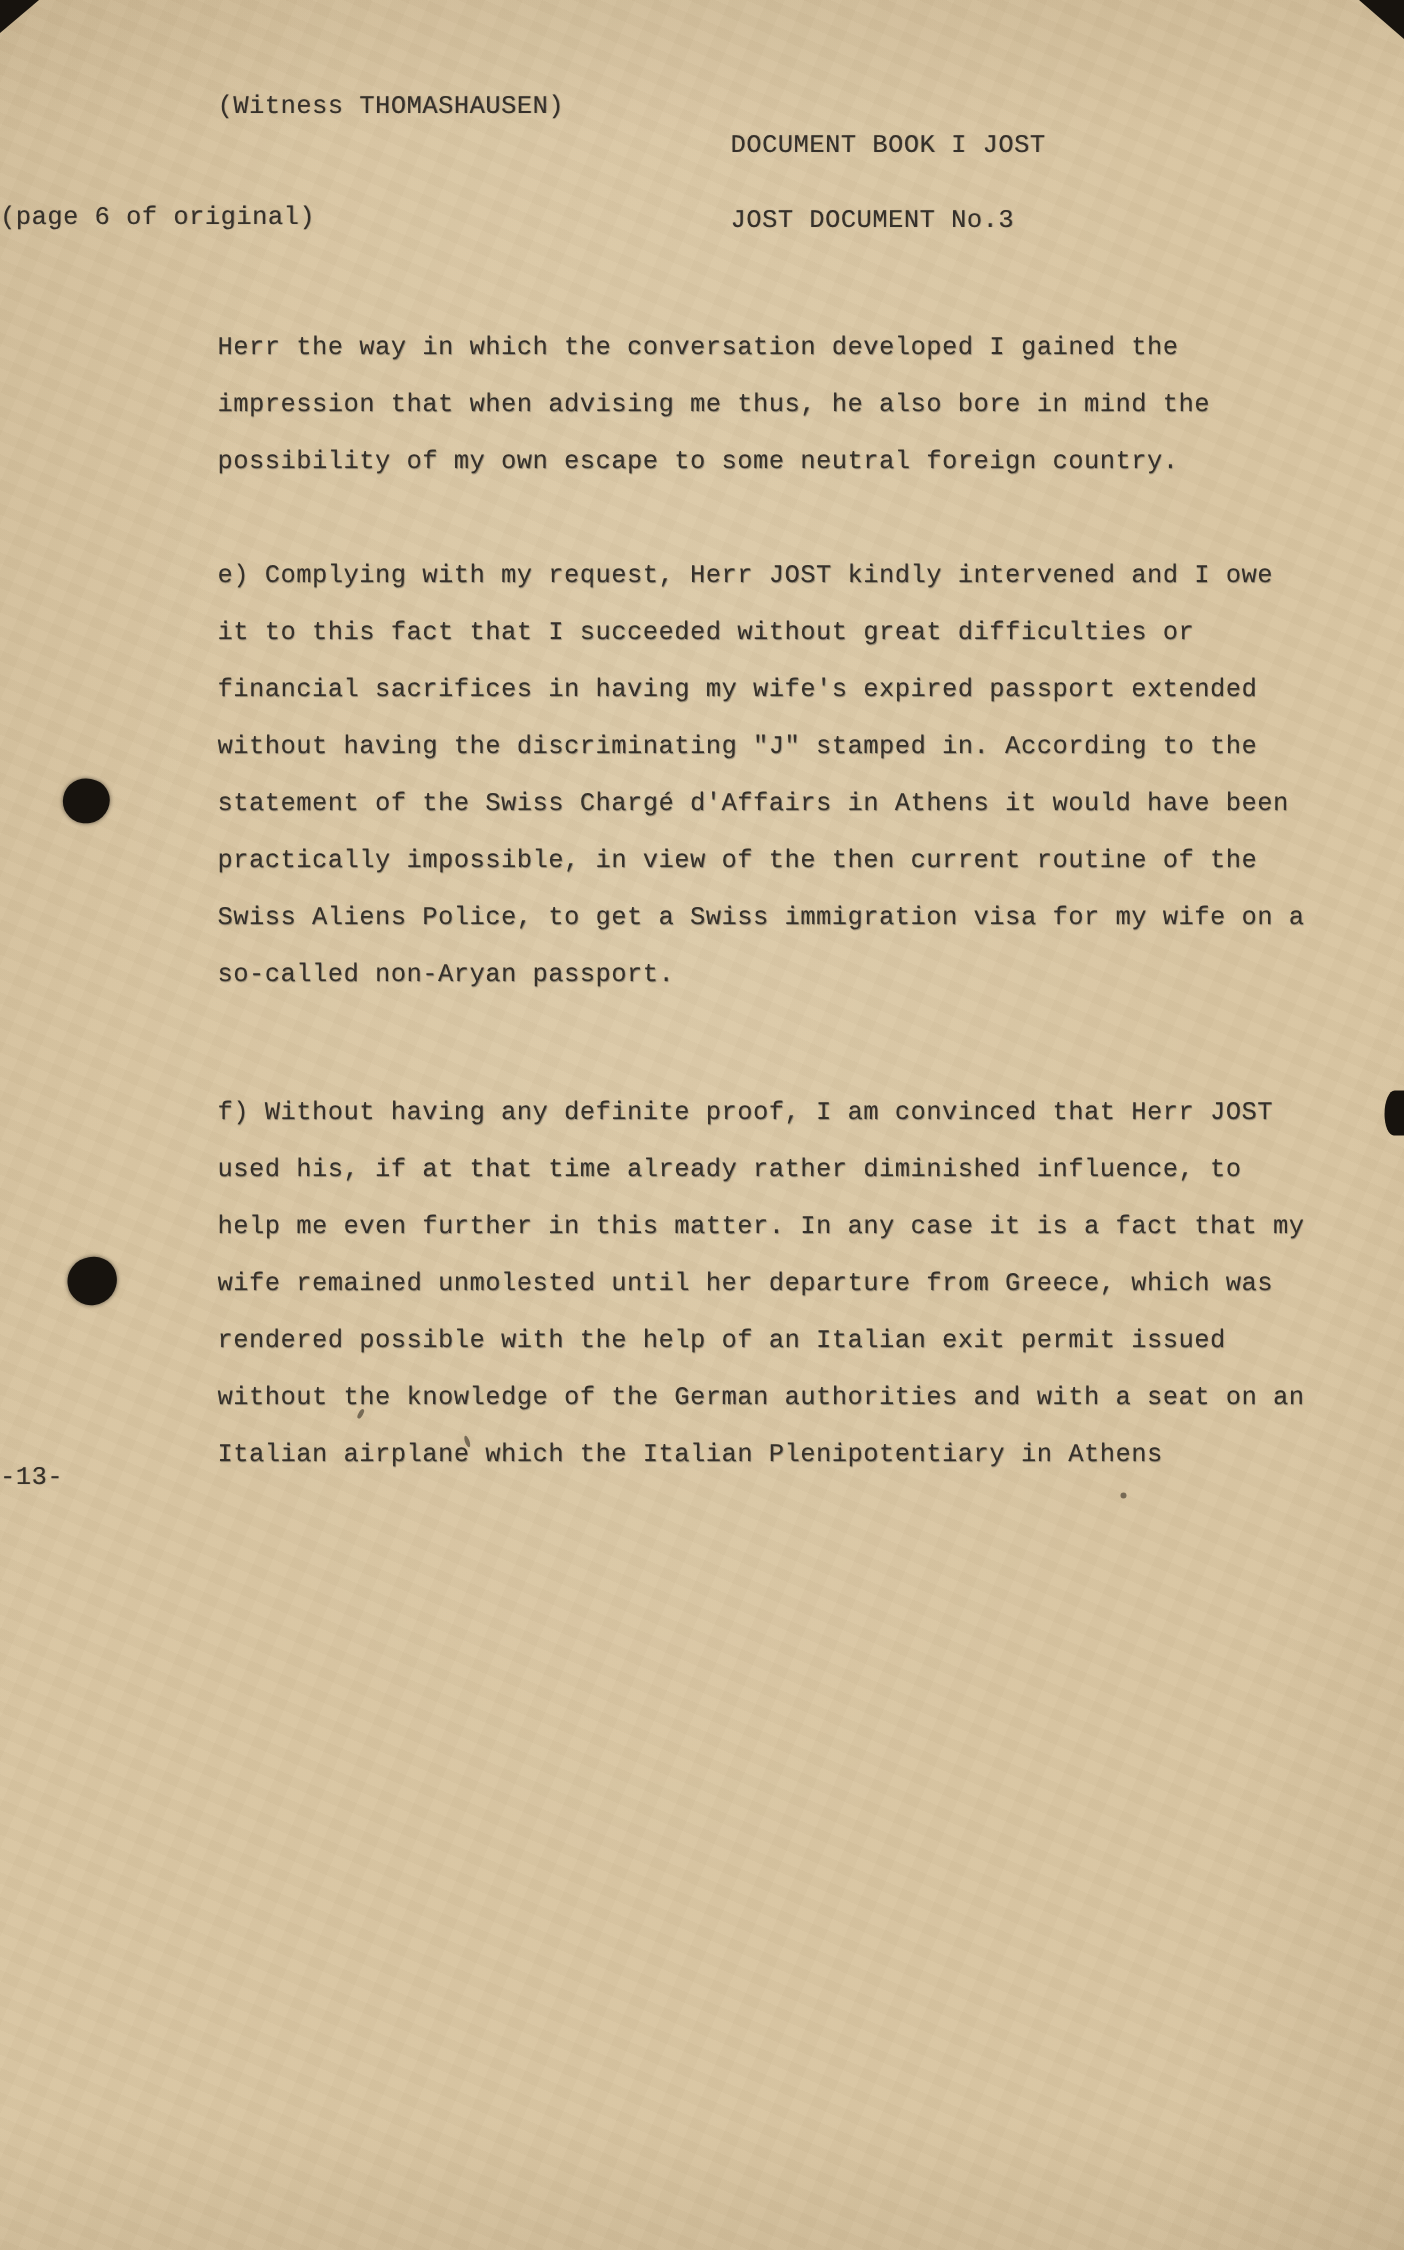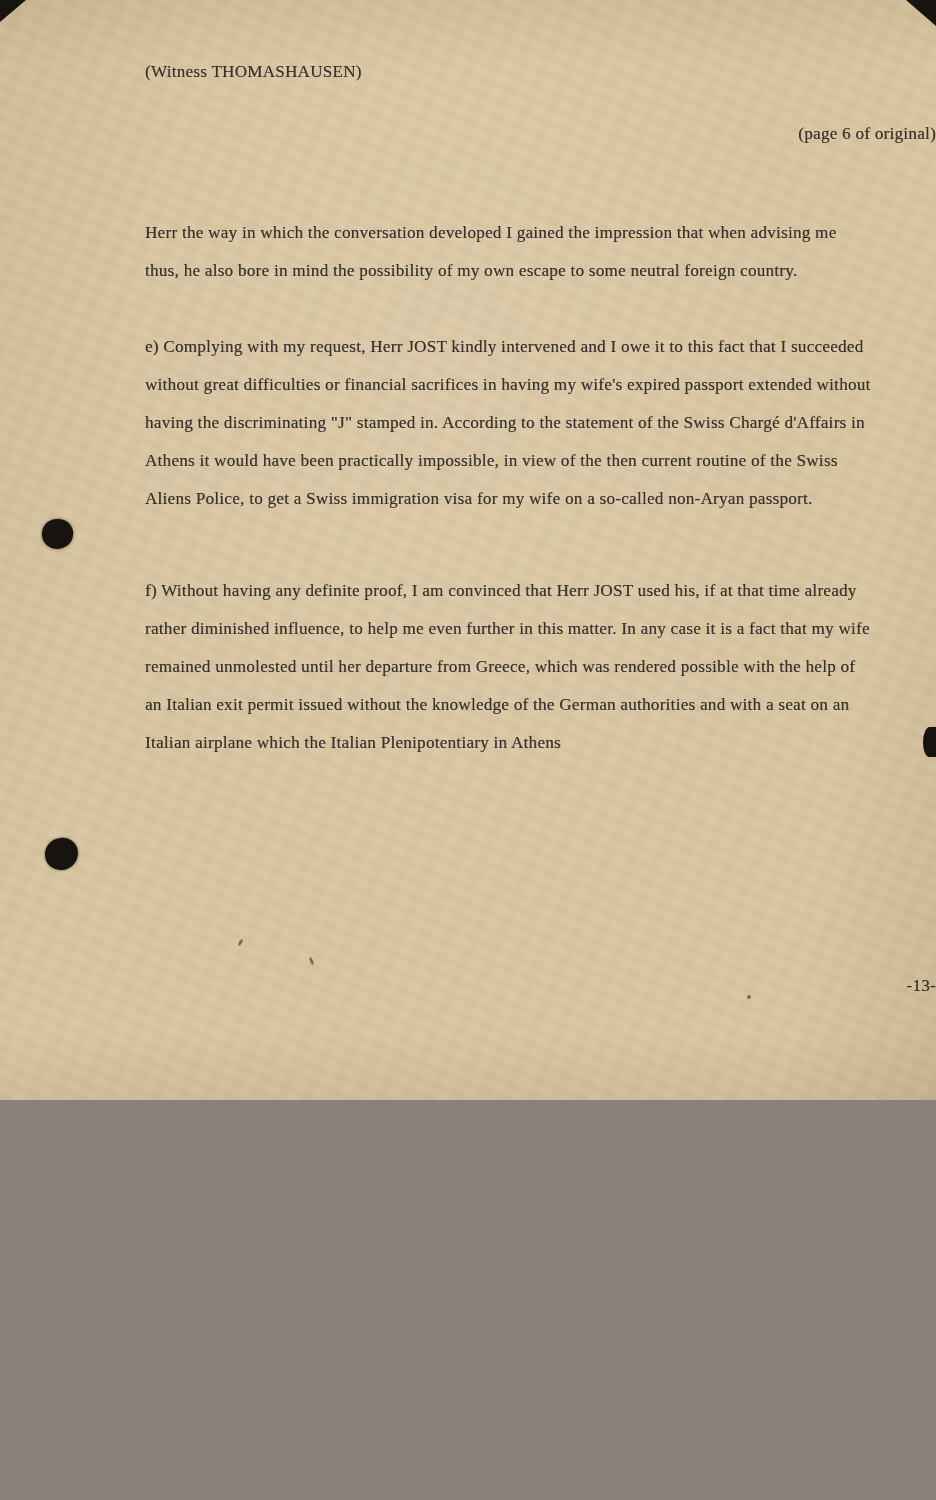--- a/index.html
+++ b/index.html
@@ -3,29 +3,29 @@
 <meta charset="utf-8">
 <style>
   html, body {
     margin: 0;
     padding: 0;
     background: #8a8178;
   }
   .sheet {
     position: relative;
     width: 936px;
-    height: 1100px;
+    height: 1500px;
     margin: 0 auto;
     overflow: hidden;
     background:
       radial-gradient(ellipse at 48% 35%, rgba(255,252,240,0.10) 0%, rgba(255,252,240,0.0) 55%),
       linear-gradient(100deg, rgba(120,95,60,0.08) 0%, rgba(120,95,60,0.0) 18%, rgba(120,95,60,0.0) 86%, rgba(120,95,60,0.12) 100%),
       linear-gradient(180deg, rgba(130,105,70,0.10) 0%, rgba(130,105,70,0.0) 6%, rgba(130,105,70,0.0) 94%, rgba(130,105,70,0.10) 100%),
       #d8c5a2;
-    font-family: Liberation Serif, serif;
+    font-family: Liberation Mono, monospace;
     color: #35302a;
   }
   
   .sheet::before {
     content: "";
     position: absolute;
     inset: 0;
     background:
       repeating-linear-gradient(23deg, rgba(110,88,55,0.025) 0 7px, rgba(255,245,220,0.025) 7px 15px),
       repeating-linear-gradient(-67deg, rgba(110,88,55,0.02) 0 11px, rgba(255,245,220,0.02) 11px 23px);
@@ -45,24 +45,24 @@
     left: 145px;
   }
   .doc-ref {
     position: absolute;
     top: 60px;
     left: 487px;
     line-height: 25px;
   }
   .page-note {
     position: absolute;
-    top: 124px;
+    top: 136px;
     left: 0;
     width: 936px;
-    text-align: right;
+    text-align: left;
   }
 
   .doc-body {
     position: absolute;
     top: 176px;
     left: 145px;
     width: 728px;
     line-height: 38px;
   }
   .doc-body p {
@@ -70,21 +70,21 @@
   }
   .doc-body p.para-f {
     margin-top: 16px;
   }
 
   .page-number {
     position: absolute;
     top: 976px;
     left: 0;
     width: 936px;
-    text-align: right;
+    text-align: left;
   }
 
   
   .hole {
     position: absolute;
     background: #17130e;
     border-radius: 50% 46% 52% 48%;
     box-shadow: 0 0 3px rgba(20,15,10,0.6);
   }
   .hole-1 { left: 42px; top: 519px; width: 31px; height: 30px; transform: rotate(12deg); }
@@ -131,20 +131,24 @@
   <div class="corner-mark corner-tr"></div>
   <div class="hole hole-1"></div>
   <div class="hole hole-2"></div>
   <div class="edge-blot"></div>
   <div class="speck speck-1"></div>
   <div class="speck speck-2"></div>
   <div class="speck speck-3"></div>
 
   <div class="typewriter witness-label">(Witness THOMASHAUSEN)</div>
 
+  <div class="typewriter doc-ref">
+    <div>DOCUMENT BOOK I JOST</div>
+    <div>JOST DOCUMENT No.3</div>
+  </div>
 
   <div class="typewriter page-note">(page 6 of original)</div>
 
   <main class="typewriter doc-body">
     <p class="para-intro">Herr the way in which the conversation developed I gained the impression that when advising me thus, he also bore in mind the possibility of my own escape to some neutral foreign country.</p>
     <p class="para-e">e) Complying with my request, Herr JOST kindly intervened and I owe it to this fact that I succeeded without great difficulties or financial sacrifices in having my wife's expired passport extended without having the discriminating "J" stamped in. According to the statement of the Swiss Chargé d'Affairs in Athens it would have been practically impossible, in view of the then current routine of the Swiss Aliens Police, to get a Swiss immigration visa for my wife on a so-called non-Aryan passport.</p>
     <p class="para-f">f) Without having any definite proof, I am convinced that Herr JOST used his, if at that time already rather diminished influence, to help me even further in this matter. In any case it is a fact that my wife remained unmolested until her departure from Greece, which was rendered possible with the help of an Italian exit permit issued without the knowledge of the German authorities and with a seat on an Italian airplane which the Italian Plenipotentiary in Athens</p>
   </main>
 
   <div class="typewriter page-number">-13-</div>

